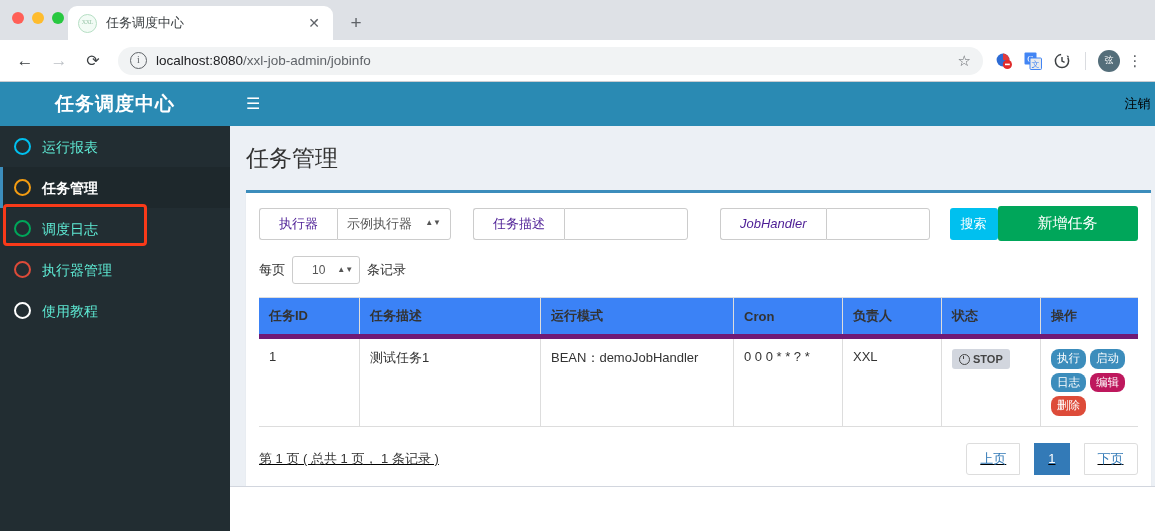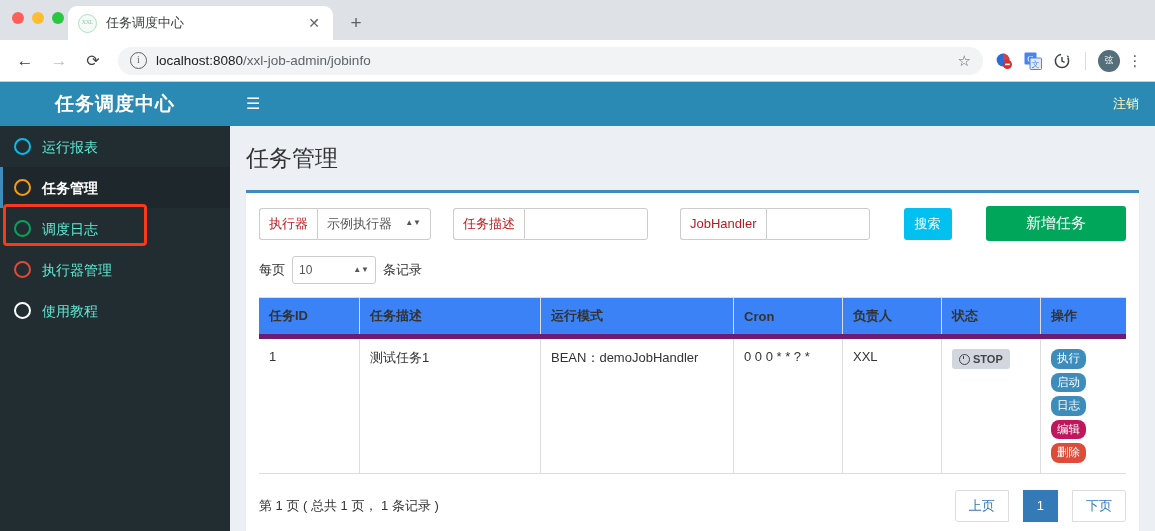--- a/index.html
+++ b/index.html
@@ -128,73 +128,73 @@
     pointer-events: none;
   }
 
   .main { flex: 1; background: #ecf0f5; display: flex; flex-direction: column;
           position: relative; }
   .topbar {
     height: 44px; background: #2a8ab3; display: flex; align-items: center;
     padding: 0 16px; flex: none;
   }
   .hamburger { color: #fff; font-size: 16px; line-height: 1; }
-  .logout { margin-left: auto; color: #fef9c3; font-size: 13px; }
+  .logout { margin-left: auto; color: #000000; font-size: 13px; }
 
   .content { padding: 17px 16px 0 16px; flex: 1; }
   .page-title {
     font-size: 23px; color: #333; margin: 0 0 16px 0; font-weight: normal;
   }
 
   .panel {
     background: #fff; border-top: 3px solid #3c8dbc;
     box-shadow: 0 1px 1px rgba(0,0,0,.08);
     padding: 13px 13px 11px 13px;
   }
 
   
   .filters { display: flex; align-items: center; }
   .ig { display: flex; height: 32px; margin-right: 30px; }
   .ig .addon {
     background: #fff; border: 1px solid #ccc; border-right: none;
     border-radius: 3px 0 0 3px; display: flex; align-items: center;
-    padding: 0 9px; font-size: 13px; color: #b91c1c; white-space: nowrap;
+    padding: 0 19px; font-size: 13px; color: #4c1d95; white-space: nowrap;
   }
   .ig .field {
     border: 1px solid #ccc; border-radius: 0 3px 3px 0; background: #fff;
     display: flex; align-items: center; padding: 0 9px; font-size: 13px;
     color: #555; box-sizing: border-box;
   }
   .sel-arrow {
     margin-left: auto; padding-left: 12px; font-size: 8px; color: #555;
     line-height: 1.1; display: flex; flex-direction: column;
   }
   .w-exec { width: 114px; }
   .w-desc { width: 124px; }
   .w-jh { width: 104px; }
   .ig-exec { margin-right: 22px; }
   .ig-desc { margin-right: 32px; }
-  .ig-jh { margin-right: 34px; }
+  .ig-jh { margin-right: 20px; font-style: italic; }
 
   .btn {
     border: none; border-radius: 3px; color: #fff; font-size: 13px;
     display: inline-flex; align-items: center; justify-content: center;
     box-sizing: border-box;
   }
   .btn-search { background: #00c0ef; width: 48px; height: 32px; }
   .btn-add { background: #00a65a; width: 140px; height: 35px; font-size: 15px;
              margin-left: auto; }
 
   .rows-line {
     display: flex; align-items: center; font-size: 13px; color: #333;
     margin: 15px 0 13px 0;
   }
   .pagesize {
-    width: 84px; height: 28px; border: 1px solid #ccc; border-radius: 3px;
-    margin: 0 7px; display: flex; align-items: center; padding: 0 6px;
+    width: 68px; height: 28px; border: 1px solid #ccc; border-radius: 3px;
+    margin: 0 7px; display: flex; align-items: center; padding: 0 19px;
     font-size: 12px; color: #555; box-sizing: border-box;
   }
 
   table.jobs { width: 100%; border-collapse: collapse; font-size: 13px; }
   table.jobs th {
     text-align: left; font-weight: bold; color: #333; padding: 9px 10px;
     border-top: 1px solid #ddd; border-bottom: 5px solid #701a75;
     background: #3b82f6;
   }
   table.jobs td {
@@ -221,21 +221,21 @@
   .ops { display: flex; flex-wrap: wrap; gap: 4px; max-width: 112px; }
   .op {
     font-size: 11.5px; color: #fff; border-radius: 8px; padding: 4px 6px;
     line-height: 1;
   }
   .op.blue { background: #3c8dbc; }
   .op.orange { background: #be185d; }
   .op.red { background: #dd4b39; }
 
   .pager-row {
-    display: flex; align-items: center; margin-top: 16px;
+    display: flex; align-items: center; margin-top: 16px; text-decoration: underline;
   }
   .pager-info { font-size: 13px; color: #333; }
   .pager { margin-left: auto; display: flex; gap: 15px; }
   .pg {
     border: 1px solid #ddd; padding: 0 13px; height: 32px;
     display: flex; align-items: center; font-size: 13px; color: #337ab7;
     background: #fff; margin-left: -1px; box-sizing: border-box;
   }
   .pg:first-child { border-radius: 3px 0 0 3px; margin-left: 0; }
   .pg:last-child { border-radius: 0 3px 3px 0; }

